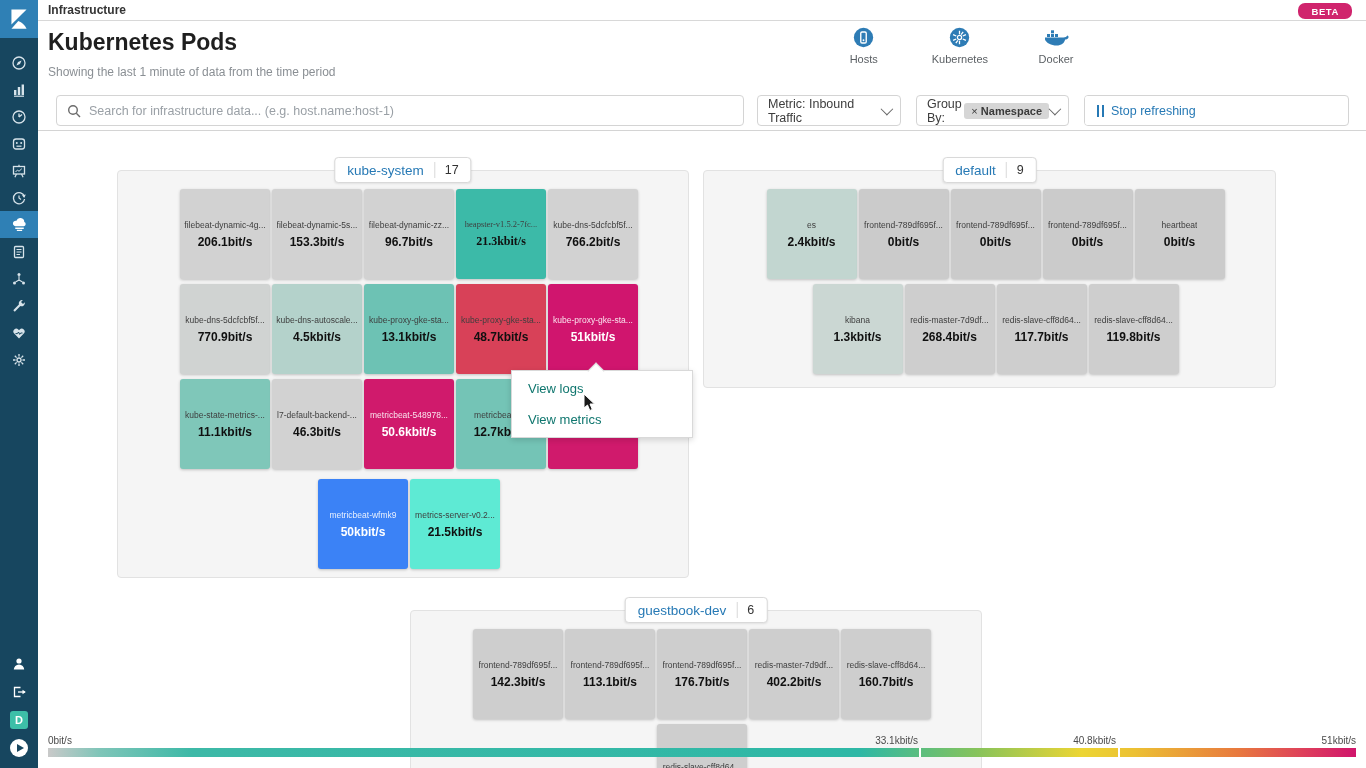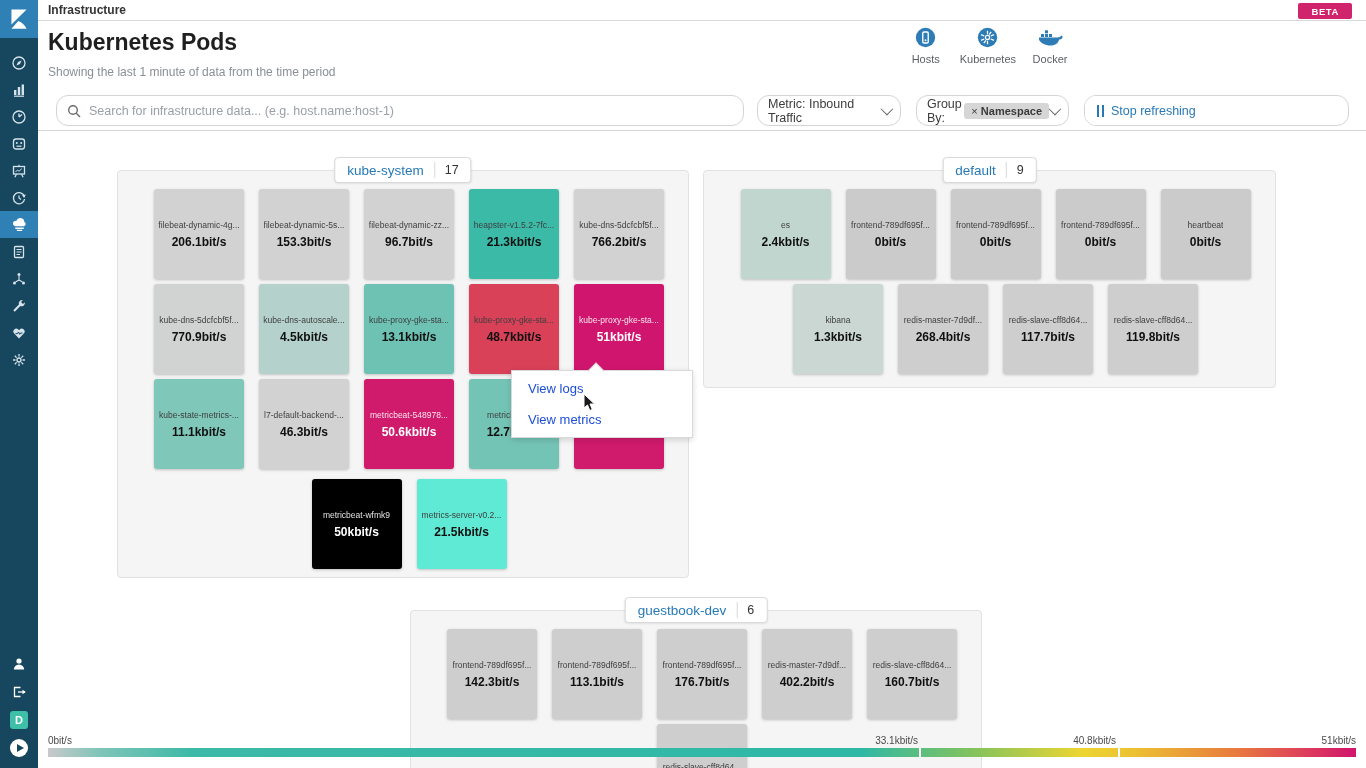--- a/index.html
+++ b/index.html
@@ -18,34 +18,34 @@
                  font-weight:bold; display:flex; align-items:center; justify-content:center; }
   .play-circle { width:18px; height:18px; background:#fff; border-radius:50%; display:flex; align-items:center; justify-content:center; }
   .play-circle i { display:block; width:0; height:0; border-top:4px solid transparent; border-bottom:4px solid transparent;
                    border-left:7px solid #17465f; margin-left:2px; }
 
   
   .topbar { position:absolute; left:38px; top:0; width:1328px; height:21px; background:#fff;
             border-bottom:1px solid #d8d8d8; z-index:40; }
   .breadcrumb { position:absolute; left:10px; top:3px; font-size:12px; font-weight:600; color:#343434; cursor:pointer; }
   .beta { position:absolute; right:14px; top:3px; background:#d0246d; color:#fff; font-size:9.5px; font-weight:bold;
-          letter-spacing:.6px; border-radius:2px; padding:2.5px 13px; }
+          letter-spacing:.6px; border-radius:7px; padding:2.5px 13px; }
 
   
   .header { position:absolute; left:38px; top:21px; width:1068px; height:69px; background:#fff; }
   .page-title { position:absolute; left:10px; top:8px; font-size:23px; font-weight:700; color:#1f1f1f; }
   .page-sub   { position:absolute; left:10px; top:44px; font-size:12px; color:#8a8f94; }
-  .src-nav { position:absolute; right:34px; top:6px; display:flex; gap:12px; }
+  .src-nav { position:absolute; right:28px; top:6px; display:flex; gap:46px; }
   .src-item { display:flex; flex-direction:column; align-items:center; cursor:pointer; min-width:44px; }
   .src-item .lbl { font-size:11px; color:#5a5f63; margin-top:5px; }
 
   
   .toolbar { position:absolute; left:38px; top:90px; width:1328px; height:41px; background:#fff;
              border-bottom:1px solid #d4d4d4; z-index:30; }
-  .ctrl { position:absolute; top:5px; height:31px; background:#fff; border:1px solid #d4d4d4; border-radius:12px;
+  .ctrl { position:absolute; top:5px; height:31px; background:#fff; border:1px solid #d4d4d4; border-radius:4px;
           display:flex; align-items:center; }
   .search { left:18px; width:688px; }
   .search input { border:0; outline:0; flex:1; font-size:12.5px; color:#3c3c3c; font-family:inherit; background:transparent; }
   .search input::placeholder { color:#9aa0a6; }
   .search .mag { margin:0 8px 0 10px; }
   .metric { left:719px; width:144px; justify-content:space-between; padding:0 10px; cursor:pointer; }
   .metric .txt { font-size:12.5px; color:#3c3c3c; }
   .groupby { left:878px; width:153px; justify-content:space-between; padding:0 10px; cursor:pointer; }
   .groupby .txt { font-size:12.5px; color:#3c3c3c; }
   .pill { background:#d6d6d6; border-radius:3px; padding:2px 7px; font-size:11px; color:#3a3a3a; white-space:nowrap; cursor:pointer; }
@@ -67,35 +67,35 @@
   #g0 { left:117px; top:170px; width:572px; height:408px; }
   #g1 { left:703px; top:170px; width:573px; height:218px; }
   #g2 { left:410px; top:610px; width:572px; height:190px; }
   .group-label { position:absolute; top:-14px; left:50%; transform:translateX(-50%); background:#fff;
                  border:1px solid #d9d9d9; border-radius:4px; box-shadow:0 1px 2px rgba(0,0,0,.08);
                  display:flex; align-items:center; padding:4px 12px; white-space:nowrap; z-index:6; }
   .group-name { color:#2679b5; font-size:13.5px; cursor:pointer; }
   .group-sep { width:1px; height:16px; background:#d9d9d9; margin:0 10px; }
   .group-count { color:#333; font-size:12.5px; }
   .rows { padding-top:18px; display:flex; flex-direction:column; gap:5px; align-items:center; }
-  .row { display:flex; gap:15px; justify-content:flex-start;margin-left:12px; }
+  .row { display:flex; gap:2px; justify-content:flex-start;margin-left:12px; }
   .row:nth-child(4) { margin-top:5px; }
   .pod { width:90px; height:90px; border-radius:3px; box-shadow:0 1px 3px rgba(0,0,0,.22);
          display:flex; flex-direction:column; align-items:center; justify-content:center; cursor:pointer; }
   .pod-name { font-size:8.5px; color:#3e3e3e; max-width:84px; overflow:hidden; white-space:nowrap; }
   .pod-value { font-size:12px; font-weight:700; color:#101010; margin-top:5px; }
   .pod.light .pod-name { color:rgba(255,255,255,.88); }
   .pod.light .pod-value { color:#fff; }
 
   
   .menu { position:absolute; left:511px; top:370px; width:182px; background:#fff; border:1px solid #d9d9d9;
           box-shadow:0 2px 6px rgba(0,0,0,.15); z-index:25; padding:2px 0; }
   .menu::before { content:""; position:absolute; top:-6px; left:78px; width:11px; height:11px; background:#fff;
                   border-left:1px solid #d9d9d9; border-top:1px solid #d9d9d9; transform:rotate(45deg); }
-  .menu-item { padding:8px 16px; font-size:13px; color:#1d4ed8; cursor:pointer; }
+  .menu-item { padding:8px 16px; font-size:13px; color:#0f766e; cursor:pointer; }
   .cursor { position:absolute; left:583px; top:393px; z-index:40; }
 
   
   .legend-bar { position:absolute; left:48px; top:748px; width:1308px; height:9px; z-index:15;
     background:linear-gradient(90deg,#c9c9c9 0%,#7ec5b8 4%,#3db9a7 11%,#2eb8a6 62%,#86c35b 71%,
                #ecd533 79%,#ecc133 83%,#e8793e 91%,#de3f5b 96%,#d0156c 100%); }
   .legend-tick { position:absolute; top:0; width:2px; height:9px; background:#fff; }
   .legend-label { position:absolute; top:735px; font-size:10px; color:#4a4a4a; z-index:16; }
 
   svg { display:block; }
@@ -295,21 +295,21 @@
           <div class="pod-value">206.1bit/s</div>
         </div>
         <div class="pod" style="background: rgb(210, 210, 210);">
           <div class="pod-name">filebeat-dynamic-5s...</div>
           <div class="pod-value">153.3bit/s</div>
         </div>
         <div class="pod" style="background: rgb(210, 210, 210);">
           <div class="pod-name">filebeat-dynamic-zz...</div>
           <div class="pod-value">96.7bit/s</div>
         </div>
-        <div class="pod" style="background: rgb(60, 186, 168);">
+        <div class="pod" style="background: rgb(60, 186, 168); font-family: Liberation Serif, serif;">
           <div class="pod-name">heapster-v1.5.2-7fc...</div>
           <div class="pod-value">21.3kbit/s</div>
         </div>
         <div class="pod" style="background: rgb(210, 210, 210);">
           <div class="pod-name">kube-dns-5dcfcbf5f...</div>
           <div class="pod-value">766.2bit/s</div>
         </div>
       </div>
       <div class="row">
         <div class="pod" style="background: rgb(208, 211, 210);">
@@ -349,21 +349,21 @@
         <div class="pod" style="background: rgb(116, 196, 182);">
           <div class="pod-name">metricbeat-c...</div>
           <div class="pod-value">12.7kbit/s</div>
         </div>
         <div class="pod light" style="background: rgb(208, 26, 108);">
           <div class="pod-name"></div>
           <div class="pod-value">50.3kbit/s</div>
         </div>
       </div>
       <div class="row">
-        <div class="pod light" style="background: #000000;">
+        <div class="pod light" style="background: #3b82f6;">
           <div class="pod-name">metricbeat-wfmk9</div>
           <div class="pod-value">50kbit/s</div>
         </div>
         <div class="pod" style="background: #5eead4;">
           <div class="pod-name">metrics-server-v0.2...</div>
           <div class="pod-value">21.5kbit/s</div>
         </div>
       </div>
     </div>
 </div>

